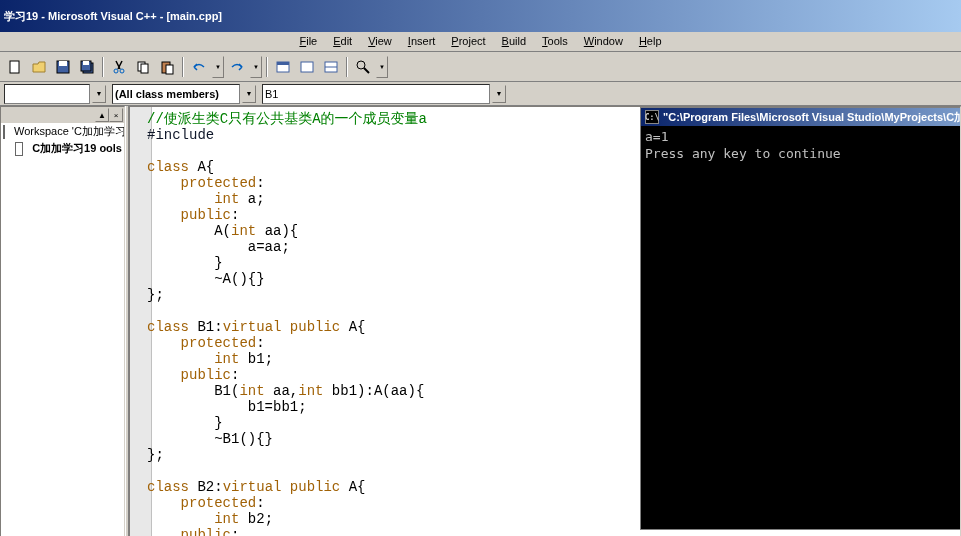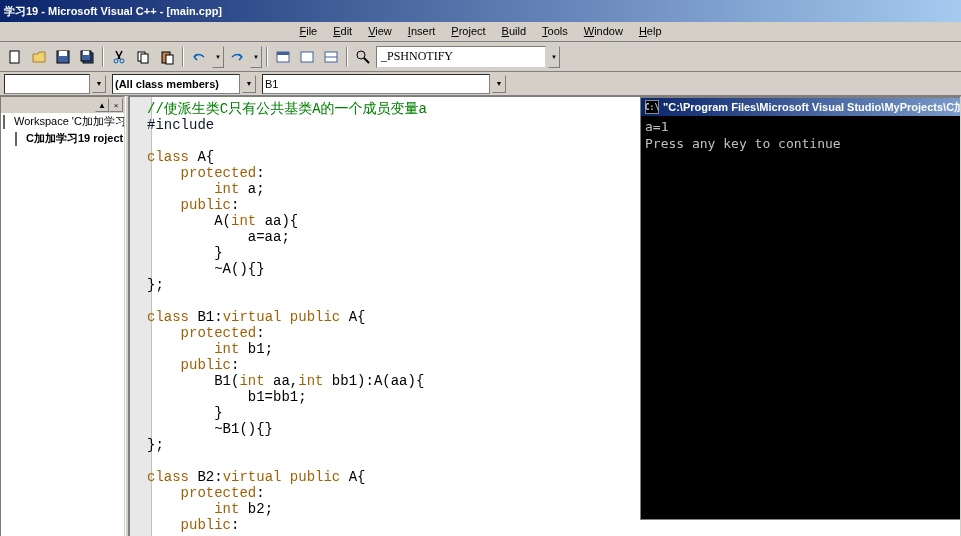--- a/index.html
+++ b/index.html
@@ -1,18 +1,18 @@
 <!DOCTYPE html>
 <html><head>
   <meta charset="utf-8">
   <style>
     * { box-sizing: border-box; margin: 0; padding: 0; }
     body { font-family: "MS Sans Serif", Tahoma, sans-serif; font-size: 11px; background: #d4d0c8; overflow: hidden; width: 961px; height: 536px; }
     
-    .titlebar { background: linear-gradient(to right, #0a246a, #a6caf0); height: 22px; color: white; padding: 1px 4px; font-size: 11px; font-weight: bold; display: flex; align-items: center; }
+    .titlebar { background: linear-gradient(to right, #0a246a, #a6caf0); height: 32px; color: white; padding: 1px 4px; font-size: 11px; font-weight: bold; display: flex; align-items: center; }
     
     .menubar { background: #d4d0c8; height: 20px; border-bottom: 1px solid #808080; display: flex; padding: 2px 0; justify-content: center; }
     .menu-item { padding: 1px 8px; cursor: default; font-size: 11px; }
     .menu-item u { text-decoration: underline; }
     
     .toolbar { background: #d4d0c8; height: 30px; border-bottom: 1px solid #808080; display: flex; align-items: center; padding: 2px 4px; gap: 2px; }
     .tb-btn { width: 22px; height: 22px; border: 1px solid transparent; display: flex; align-items: center; justify-content: center; cursor: default; }
     .tb-sep { width: 2px; height: 20px; border-left: 1px solid #808080; border-right: 1px solid #fff; margin: 0 2px; }
     .tb-input { background: white; border: 1px inset #d4d0c8; height: 22px; padding: 0 4px; font-family: Tahoma; font-size: 12px; flex: 1; max-width: 170px; display: flex; align-items: center; }
     .tb-dropdown { width: 12px; height: 22px; border: 1px outset #d4d0c8; background: #d4d0c8; display: flex; align-items: center; justify-content: center; font-size: 6px; }
@@ -145,23 +145,20 @@
         <line x1="2" y1="8" x2="14" y2="8" stroke="#4060a0"></line>
       </svg>
     </div>
   <div class="tb-sep"></div>
   <div class="tb-btn">
       <svg width="16" height="16">
         <circle cx="6" cy="6" r="4" fill="none" stroke="#000"></circle>
         <line x1="9" y1="9" x2="14" y2="14" stroke="#000" stroke-width="2"></line>
       </svg>
     </div>
-  <div class="tb-input">
-      <span>_PSHNOTIFY</span>
-    </div>
   <div class="tb-dropdown">▼</div>
 </div>
 
 <div class="toolbar2">
   <div class="combo" style="width:86px">
       <span></span>
     </div>
   <div class="combo-btn">▼</div>
   <div style="width:6px"></div>
   <div class="combo" style="width:128px">
@@ -180,21 +177,21 @@
     <div class="sidebar-header">
       <div class="sb-mini">▲</div>
       <div class="sb-mini">×</div>
     </div>
     <div class="tree-item">
         <span class="ws-icon"></span>
         <span>Workspace 'C加加学习</span>
       </div>
     <div class="tree-item indent1">
         <span class="ws-icon"></span>
-        <b>C加加学习19 roject</b>
+        <b>C加加学习19 ools</b>
       </div>
   </div>
 
   <div class="splitter"></div>
 
   <div class="editor-area">
     <div class="gutter"></div>
     <div class="code" id="code"><div><span class="c-comment">//使派生类C只有公共基类A的一个成员变量a</span></div><div><span class="c-preproc">#include</span><span class="c-black"><iostream.h></iostream.h></span></div><div>&nbsp;</div><div><span class="c-keyword">class</span><span class="c-black"> A{</span></div><div><span class="c-black">    </span><span class="c-keyword">protected</span><span class="c-black">:</span></div><div><span class="c-black">        </span><span class="c-keyword">int</span><span class="c-black"> a;</span></div><div><span class="c-black">    </span><span class="c-keyword">public</span><span class="c-black">:</span></div><div><span class="c-black">        A(</span><span class="c-keyword">int</span><span class="c-black"> aa){</span></div><div><span class="c-black">            a=aa;</span></div><div><span class="c-black">        }</span></div><div><span class="c-black">        ~A(){}</span></div><div><span class="c-black">};</span></div><div>&nbsp;</div><div><span class="c-keyword">class</span><span class="c-black"> B1:</span><span class="c-keyword">virtual public</span><span class="c-black"> A{</span></div><div><span class="c-black">    </span><span class="c-keyword">protected</span><span class="c-black">:</span></div><div><span class="c-black">        </span><span class="c-keyword">int</span><span class="c-black"> b1;</span></div><div><span class="c-black">    </span><span class="c-keyword">public</span><span class="c-black">:</span></div><div><span class="c-black">        B1(</span><span class="c-keyword">int</span><span class="c-black"> aa,</span><span class="c-keyword">int</span><span class="c-black"> bb1):A(aa){</span></div><div><span class="c-black">            b1=bb1;</span></div><div><span class="c-black">        }</span></div><div><span class="c-black">        ~B1(){}</span></div><div><span class="c-black">};</span></div><div>&nbsp;</div><div><span class="c-keyword">class</span><span class="c-black"> B2:</span><span class="c-keyword">virtual public</span><span class="c-black"> A{</span></div><div><span class="c-black">    </span><span class="c-keyword">protected</span><span class="c-black">:</span></div><div><span class="c-black">        </span><span class="c-keyword">int</span><span class="c-black"> b2;</span></div><div><span class="c-black">    </span><span class="c-keyword">public</span><span class="c-black">:</span></div></div>
 
     <div class="console">

